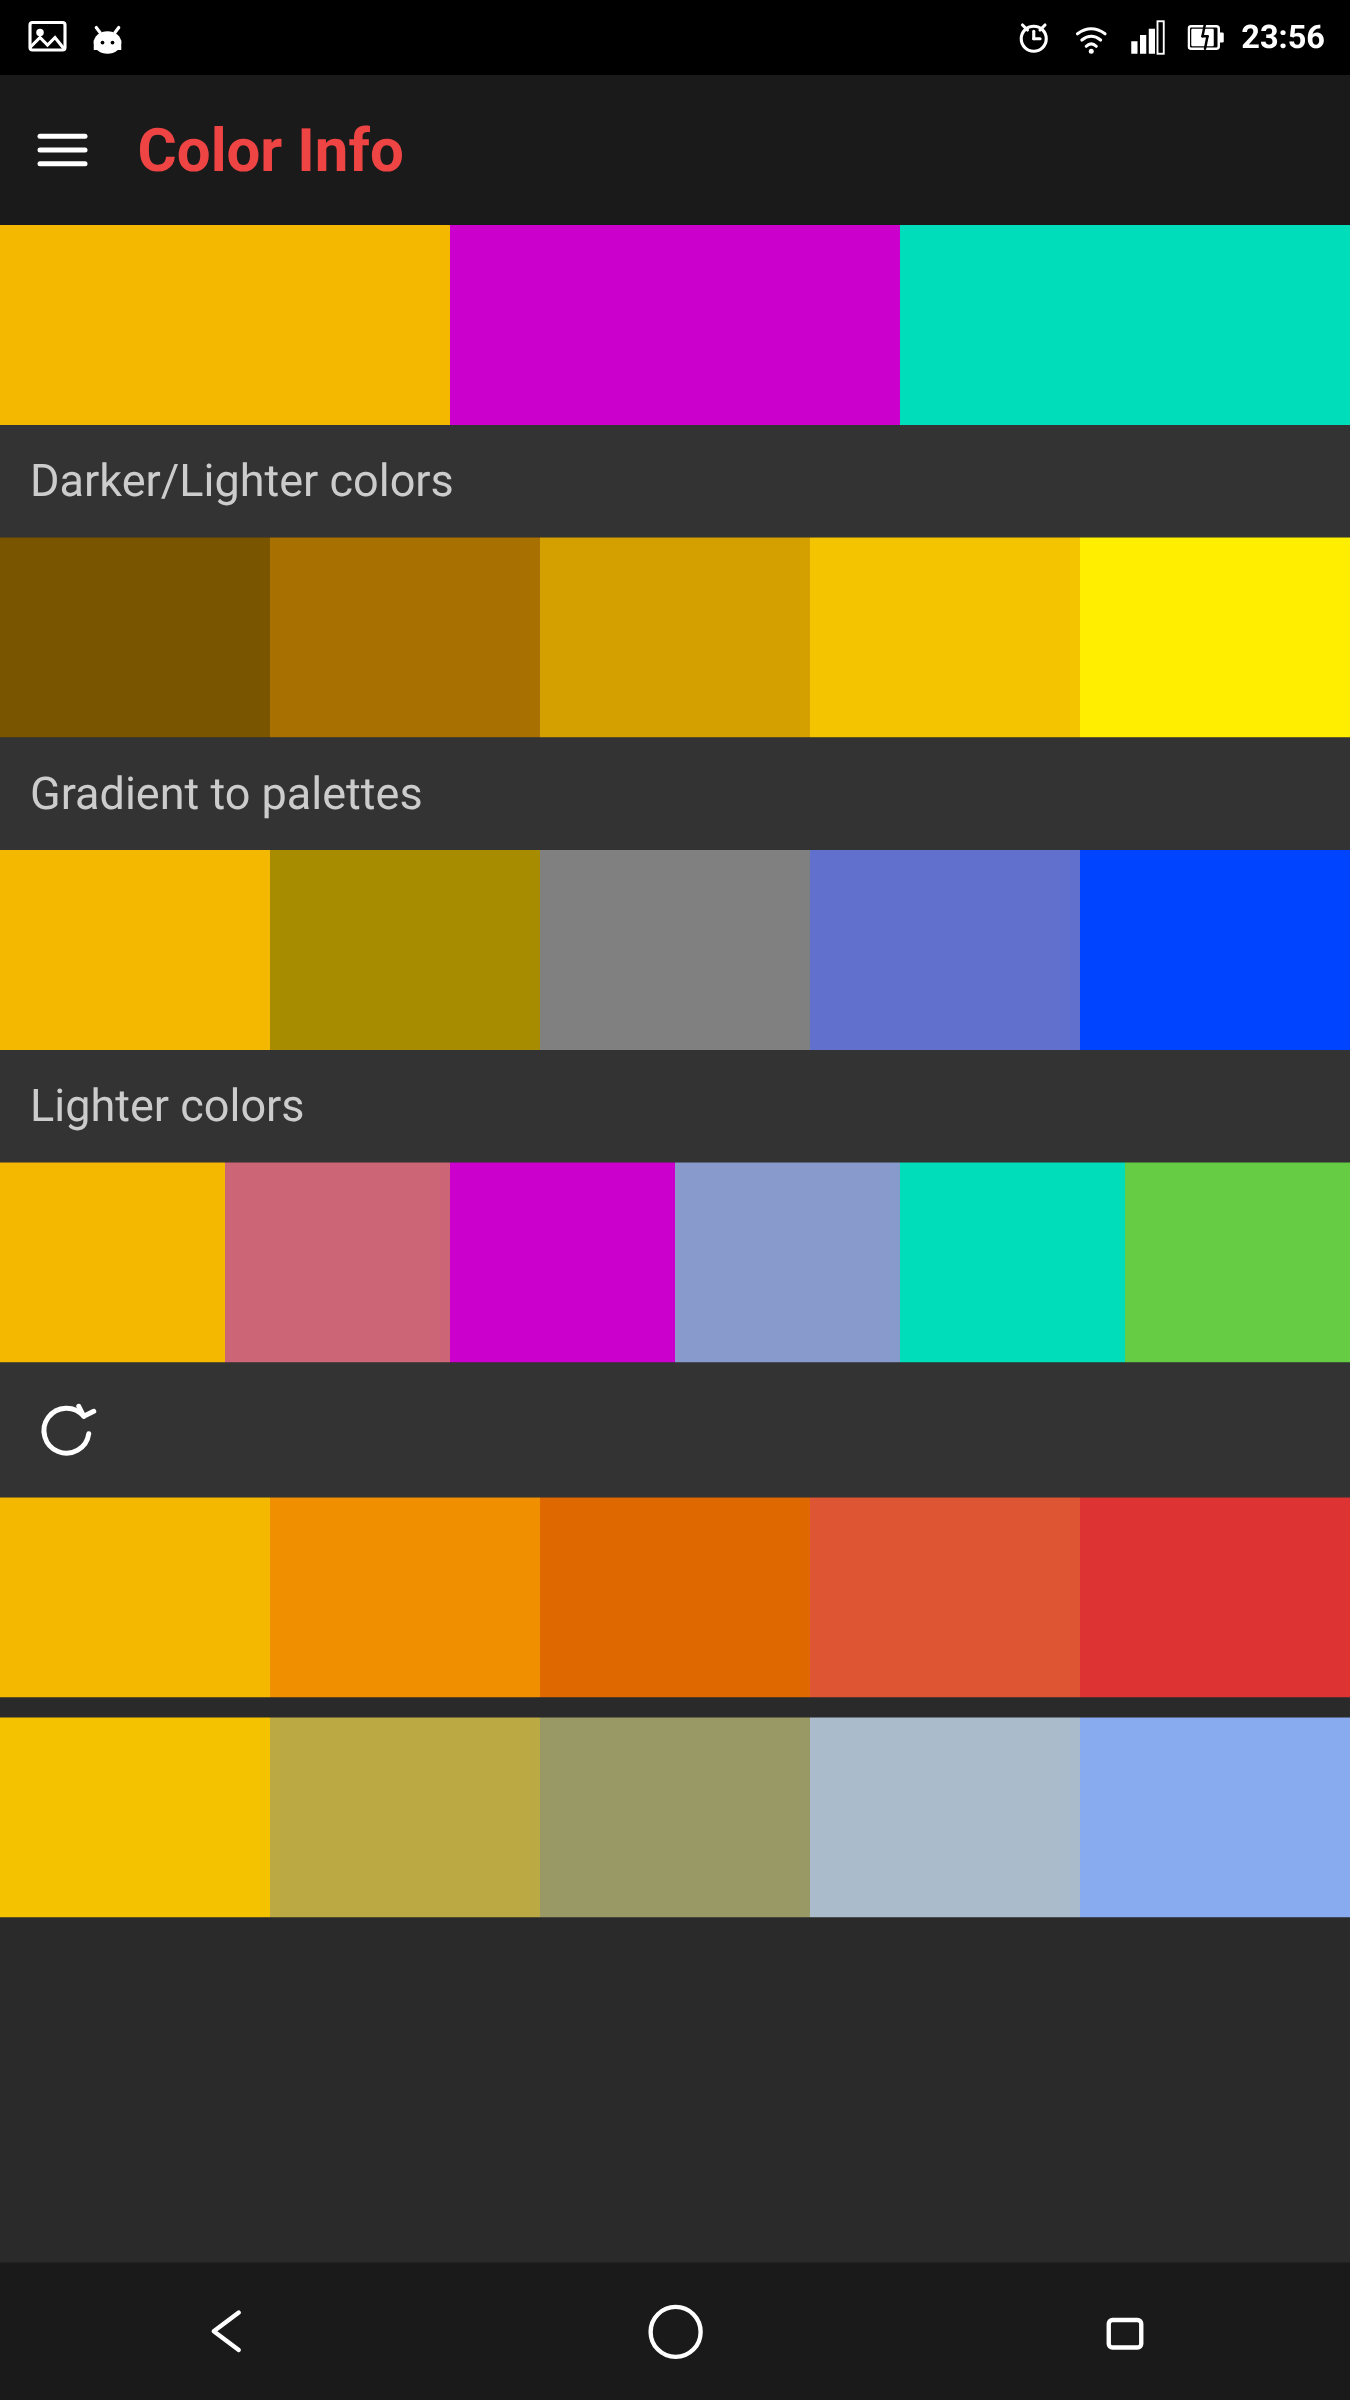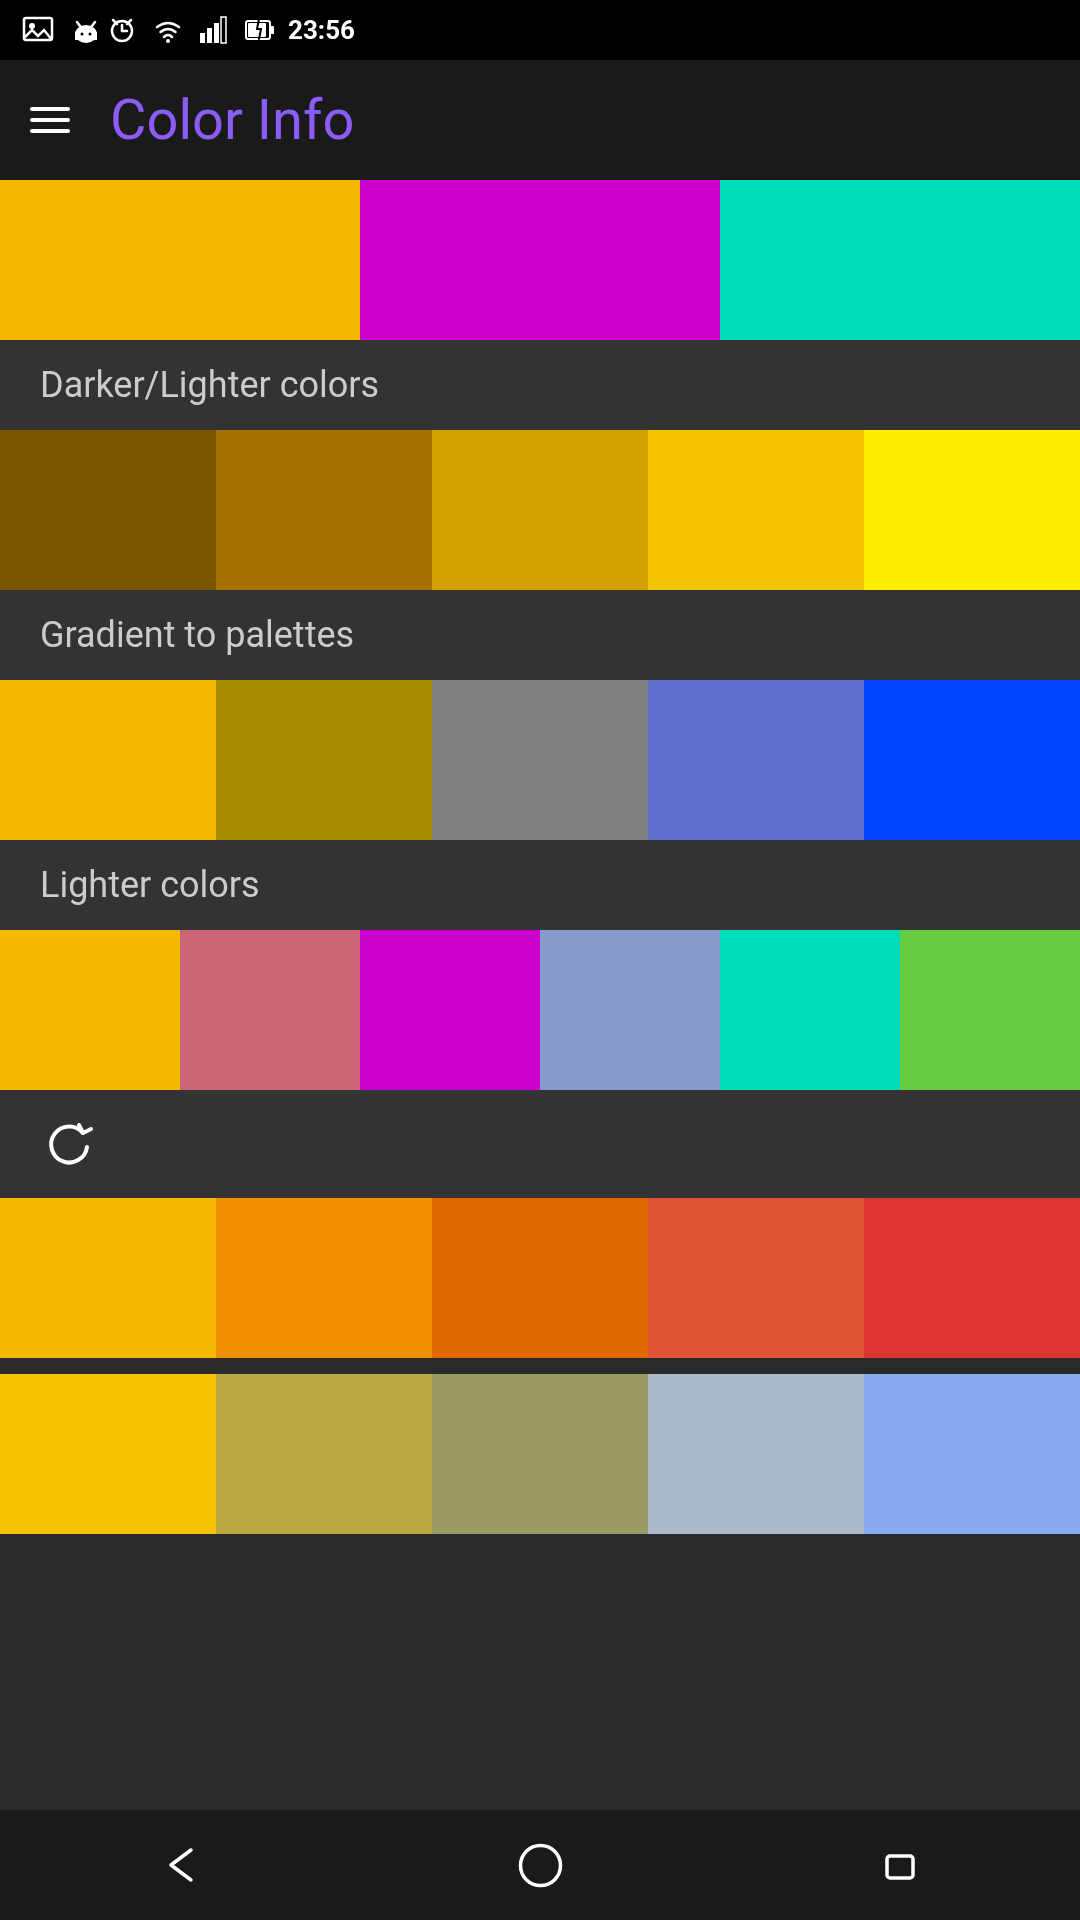--- a/index.html
+++ b/index.html
@@ -14,20 +14,21 @@
       flex-direction: column;
     }
 
     
     .status-bar {
       width: 100%;
       height: 60px;
       background: #000000;
       display: flex;
       align-items: center;
+      justify-content: space-between;
       padding: 2px 20px;
       flex-shrink: 0;
     }
     .status-bar-left {
       display: flex;
       align-items: center;
       gap: 12px;
     }
     .status-bar-right {
       display: flex;
@@ -63,41 +64,41 @@
       cursor: pointer;
     }
     .menu-icon span {
       display: block;
       width: 40px;
       height: 4px;
       background: #fff;
       border-radius: 2px;
     }
     .toolbar-title {
-      font-size: 56px;
-      font-weight: normal;
-      color: #8b5cf6;
+      font-size: 48px;
+      font-weight: bold;
+      color: #ef4444;
     }
 
     
     .main-swatches {
       display: flex;
       width: 100%;
       height: 160px;
       flex-shrink: 0;
     }
     .swatch {
       flex: 1;
     }
 
     
     .section-header {
       width: 100%;
       background: #333333;
-      padding: 24px 40px;
+      padding: 24px 24px;
       font-size: 36px;
       color: #cccccc;
       display: flex;
       align-items: center;
       justify-content: space-between;
       flex-shrink: 0;
     }
 
     
     .color-row {

